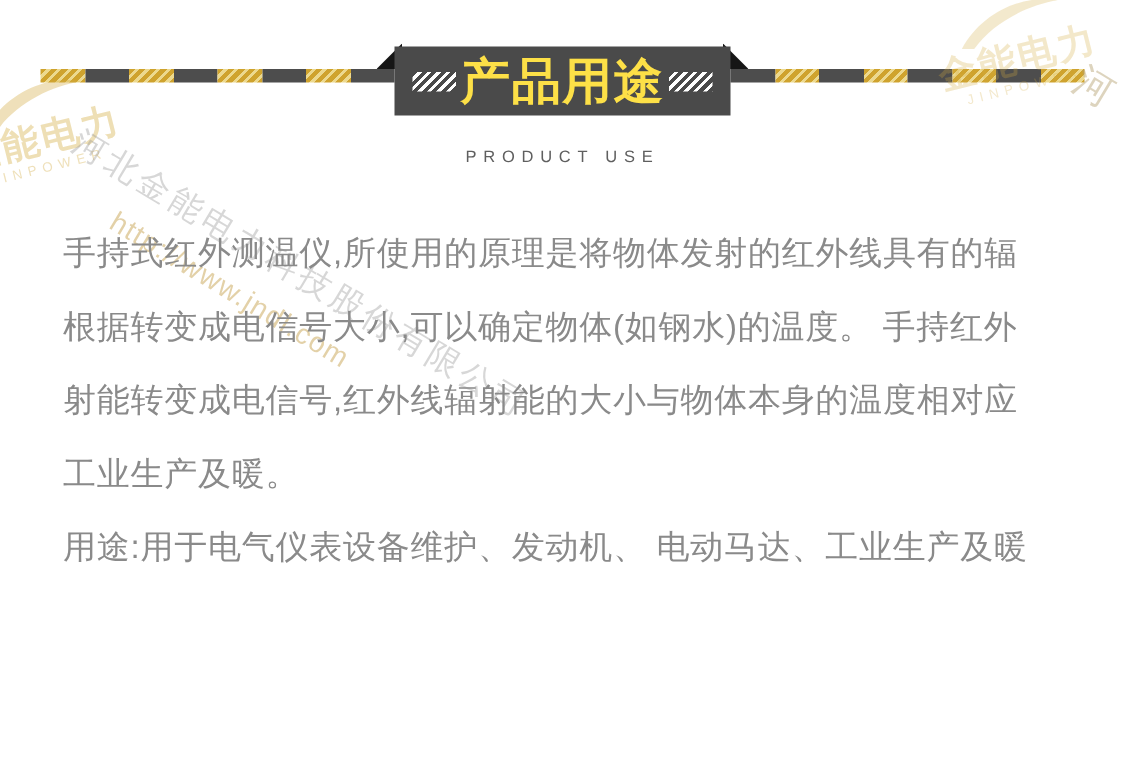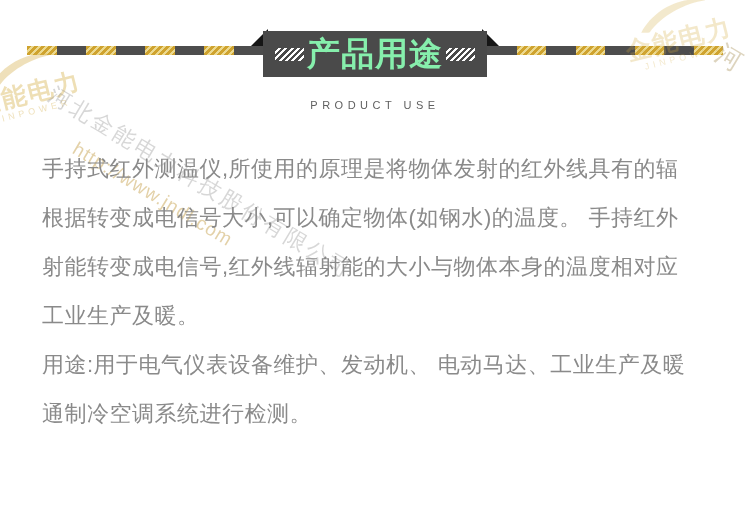--- a/index.html
+++ b/index.html
@@ -25,21 +25,21 @@
 
   .banner{
     position:absolute;left:263px;top:31px;width:224px;height:46px;
     background:#4a4a4a;display:flex;align-items:center;justify-content:center;gap:3px;
   }
   .hatch{
     width:29px;height:13px;flex:0 0 auto;
     background:repeating-linear-gradient(135deg,rgba(255,255,255,0) 0 2.5px,#ffffff 2.5px 4.5px);
   }
   .banner-title{
-    color:#86efac;font-size:33px;font-weight:600;letter-spacing:1px;
+    color:#fde047;font-size:33px;font-weight:600;letter-spacing:1px;
     line-height:46px;white-space:nowrap;
   }
   .subtitle{
     position:absolute;left:0;top:99px;width:750px;text-align:center;
     color:#5f5f5f;font-size:11px;font-weight:500;letter-spacing:4.5px;white-space:nowrap;
   }
 
   
   .copy{
     position:absolute;left:42px;top:144px;width:672px;z-index:2;
@@ -125,16 +125,15 @@
   </div>
 
   <div class="subtitle">PRODUCT USE</div>
 
   <div class="copy">
     <div class="line">手持式红外测温仪,所使用的原理是将物体发射的红外线具有的辐</div>
     <div class="line">根据转变成电信号大小,可以确定物体(如钢水)的温度。 手持红外</div>
     <div class="line">射能转变成电信号,红外线辐射能的大小与物体本身的温度相对应</div>
     <div class="line">工业生产及暖。</div>
     <div class="line">用途:用于电气仪表设备维护、发动机、 电动马达、工业生产及暖</div>
-    <div class="line">通制冷空调系统进行检测。</div>
   </div>
 
 </div>
 
 </body></html>

